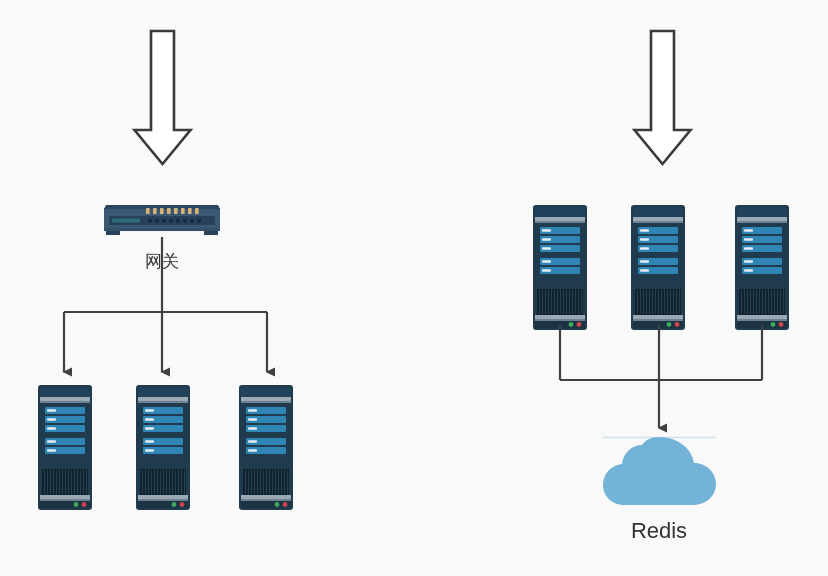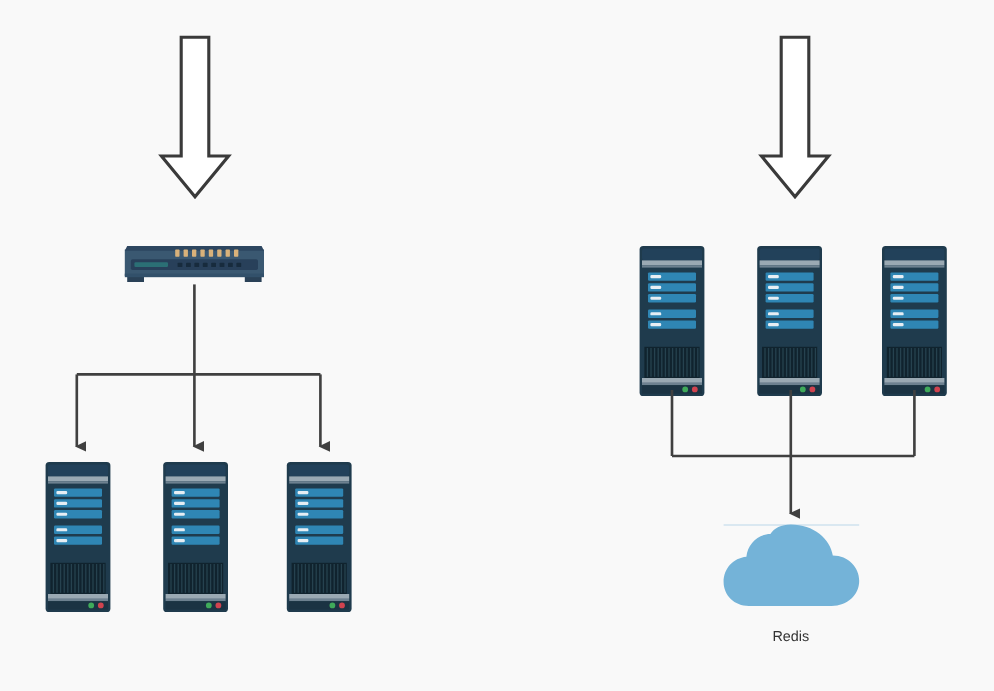--- a/index.html
+++ b/index.html
@@ -13,21 +13,21 @@
   #stage{position:absolute;left:0;top:0;width:828px;height:576px;}
   svg.layer{position:absolute;left:0;top:0;width:828px;height:576px;overflow:visible;}
   .lbl{
     position:absolute;
     color:#333333;
     white-space:nowrap;
     text-align:center;
     pointer-events:none;
   }
   .lbl-gateway{font-size:17px;line-height:20px;}
-  .lbl-redis{font-size:12px;line-height:21px;}
+  .lbl-redis{font-size:22px;line-height:21px;}
 </style>
 </head>
 <body>
 
 <div id="stage">
 
   <svg class="layer" viewBox="0 0 828 576">
     <defs>
 
       <marker id="mk-arrow" markerWidth="10" markerHeight="10" refX="5" refY="8" orient="auto" markerUnits="userSpaceOnUse">
@@ -171,16 +171,17 @@
                C707,463 716,473 716,484
                C716,496 706,505 693,505
                L624,505
                C612,505 603,496 603,485
                C603,474 611,465 622,464
                C623,453 632,445 642,445
                C645,440 651,437 659,437 Z" fill="#74b3d8"></path>
     </g>
   </svg>
 
+  <div class="lbl lbl-gateway" style="left:104px;top:252px;width:116px;">网关</div>
 
   <div class="lbl lbl-redis" style="left:594px;top:520px;width:130px;">Redis</div>
 
 </div>
 
 </body></html>

